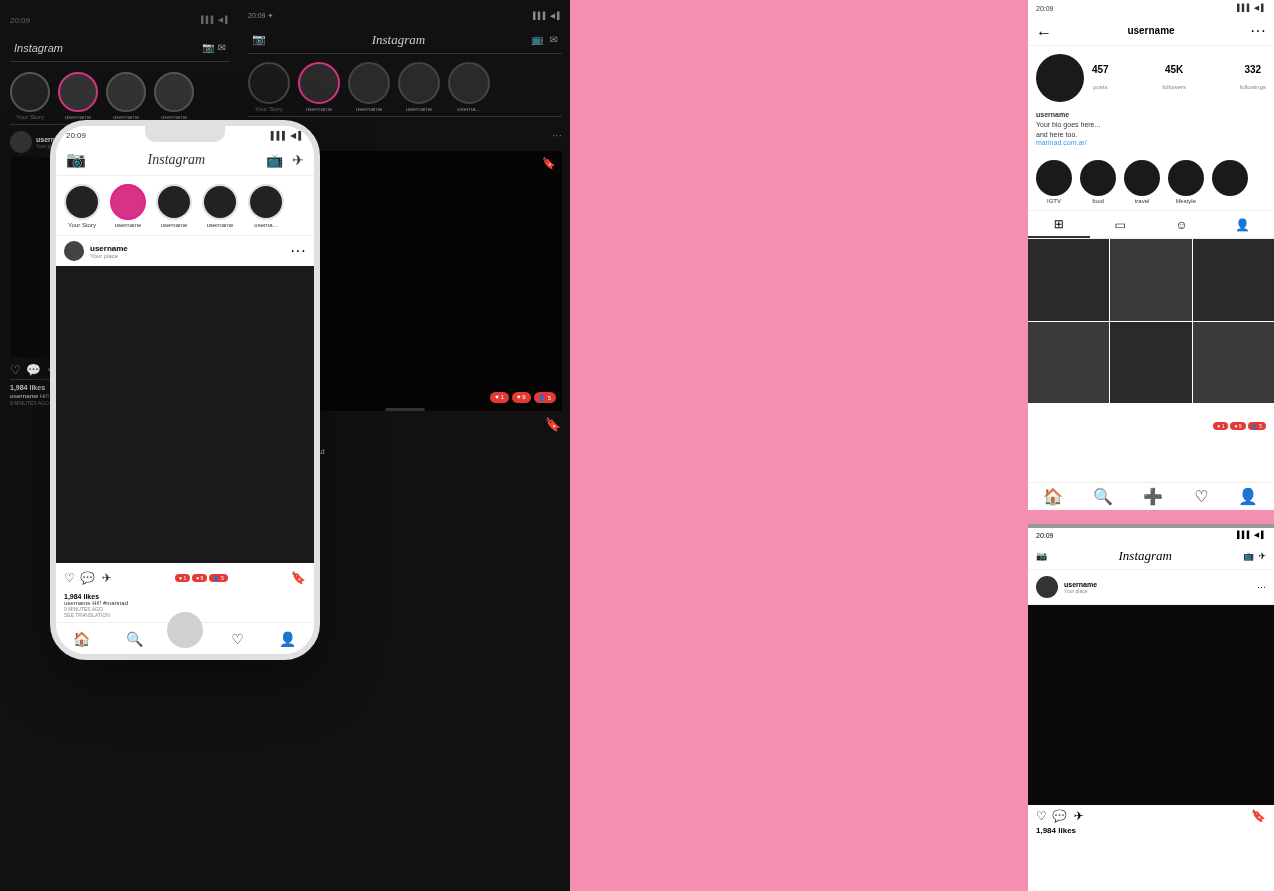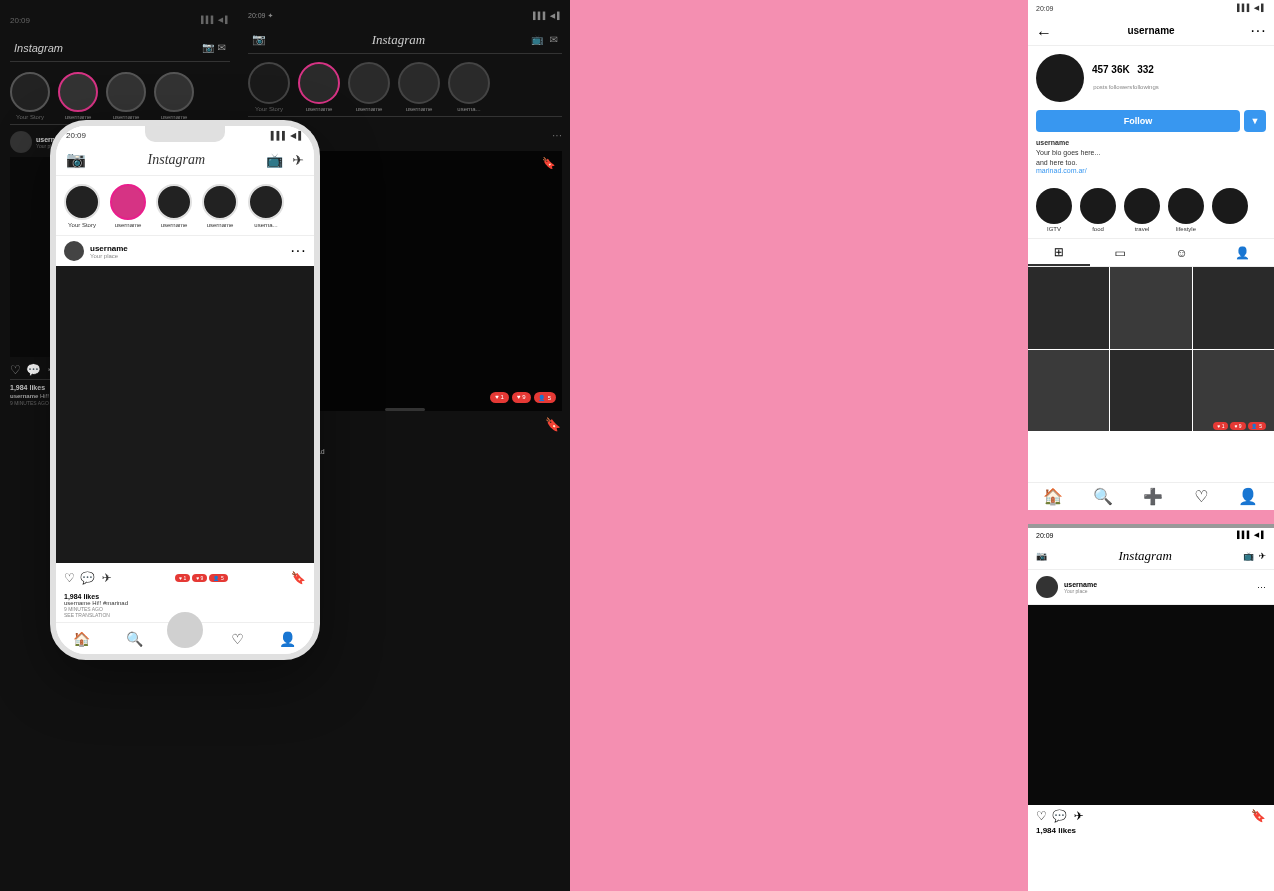--- a/index.html
+++ b/index.html
@@ -322,21 +322,21 @@
       width: 48px;
       height: 48px;
       border-radius: 50%;
       background: #1a1a1a;
       flex-shrink: 0;
     }
 
     .profile-stats {
       display: flex;
       flex: 1;
-      justify-content: flex-start;
+      justify-content: space-between;
     }
 
     .stat-item {
       text-align: center;
     }
 
     .stat-num {
       font-size: 10px;
       font-weight: bold;
       display: block;
@@ -751,32 +751,28 @@
   </div>
   <div class="profile-main">
     <div class="profile-stats-row">
       <div class="profile-big-avatar"></div>
       <div class="profile-stats">
         <div class="stat-item">
           <span class="stat-num">457</span>
           <span class="stat-label">posts</span>
         </div>
         <div class="stat-item">
-          <span class="stat-num">36K</span>
+          <span class="stat-num">45K</span>
           <span class="stat-label">followers</span>
         </div>
         <div class="stat-item">
           <span class="stat-num">332</span>
           <span class="stat-label">followings</span>
         </div>
       </div>
-    </div>
-    <div class="follow-btn-row">
-      <button class="follow-btn">Follow</button>
-      <div class="follow-dropdown">▼</div>
     </div>
     <div class="bio-text">
       <strong>username</strong><br>
       <span>Your bio goes here...</span><br>
       <span>and here too.</span>
     </div>
     <div class="bio-link">marinad.com.ar/</div>
   </div>
 
   <div class="highlights-row">

